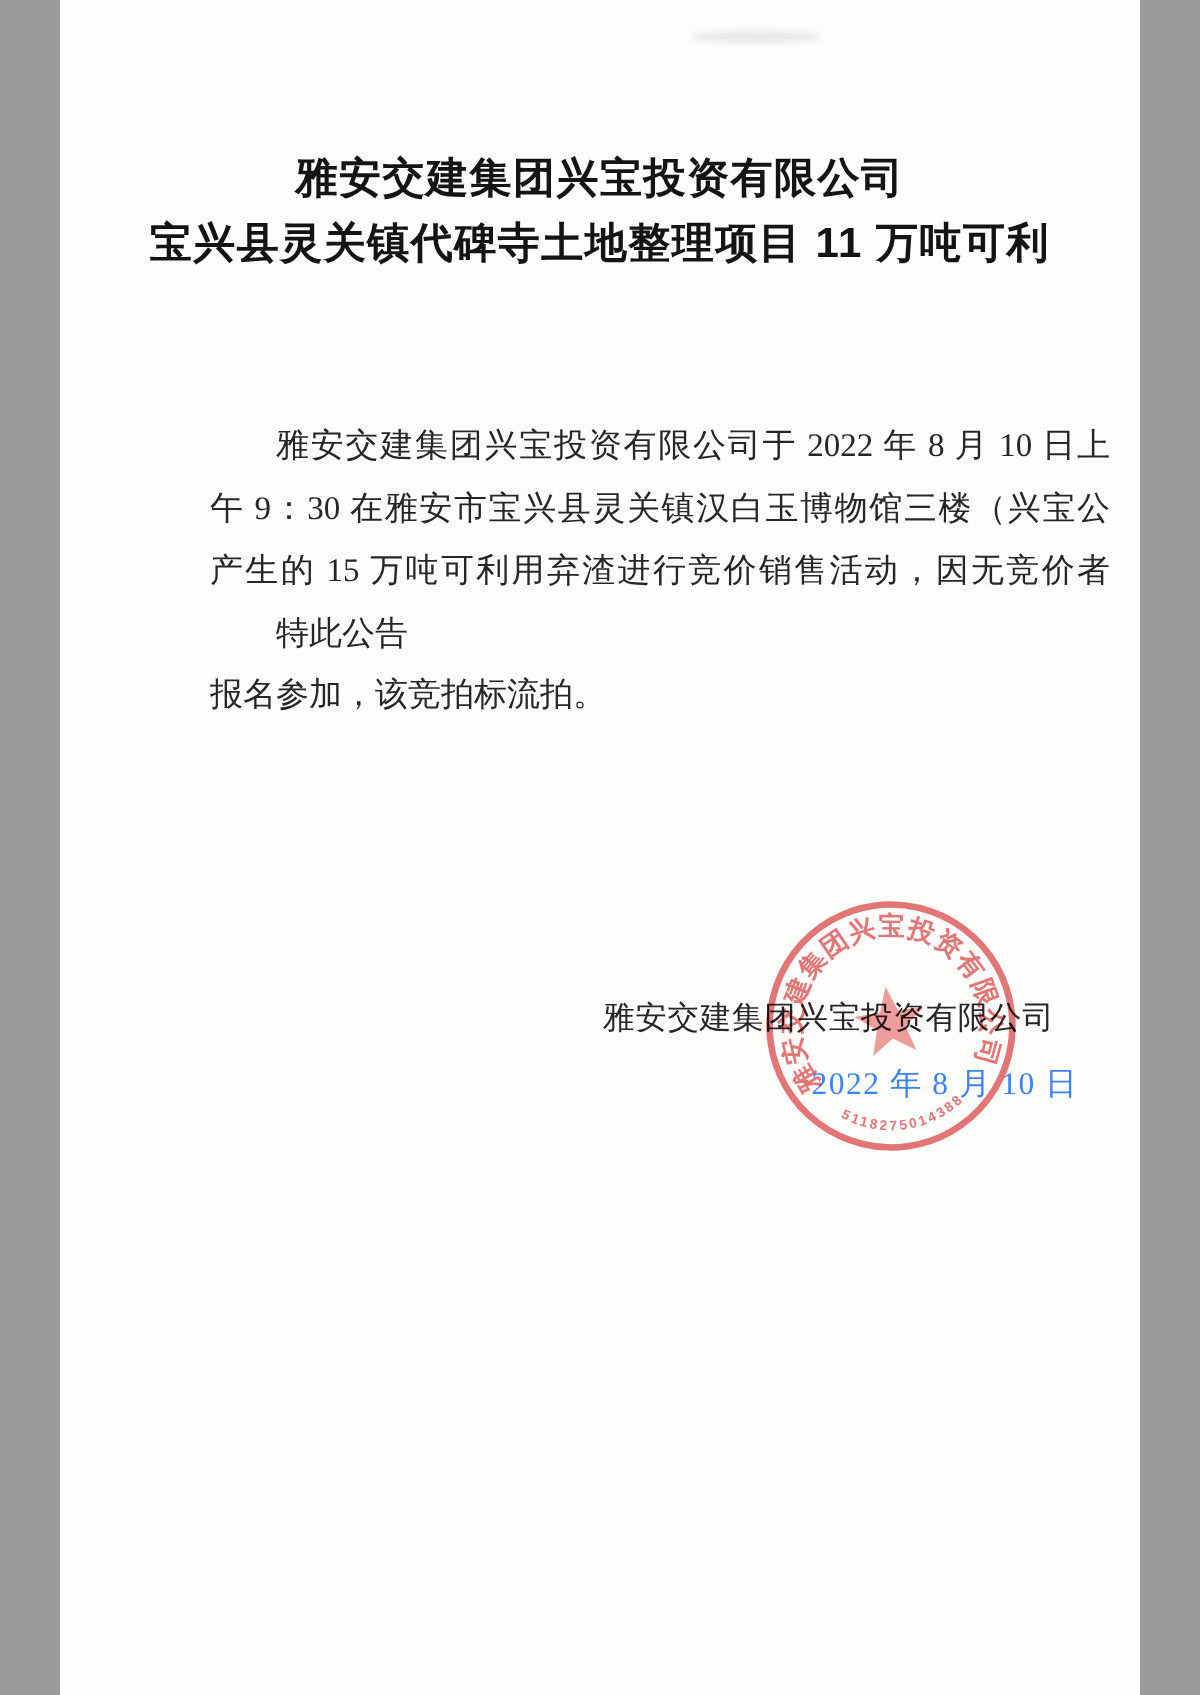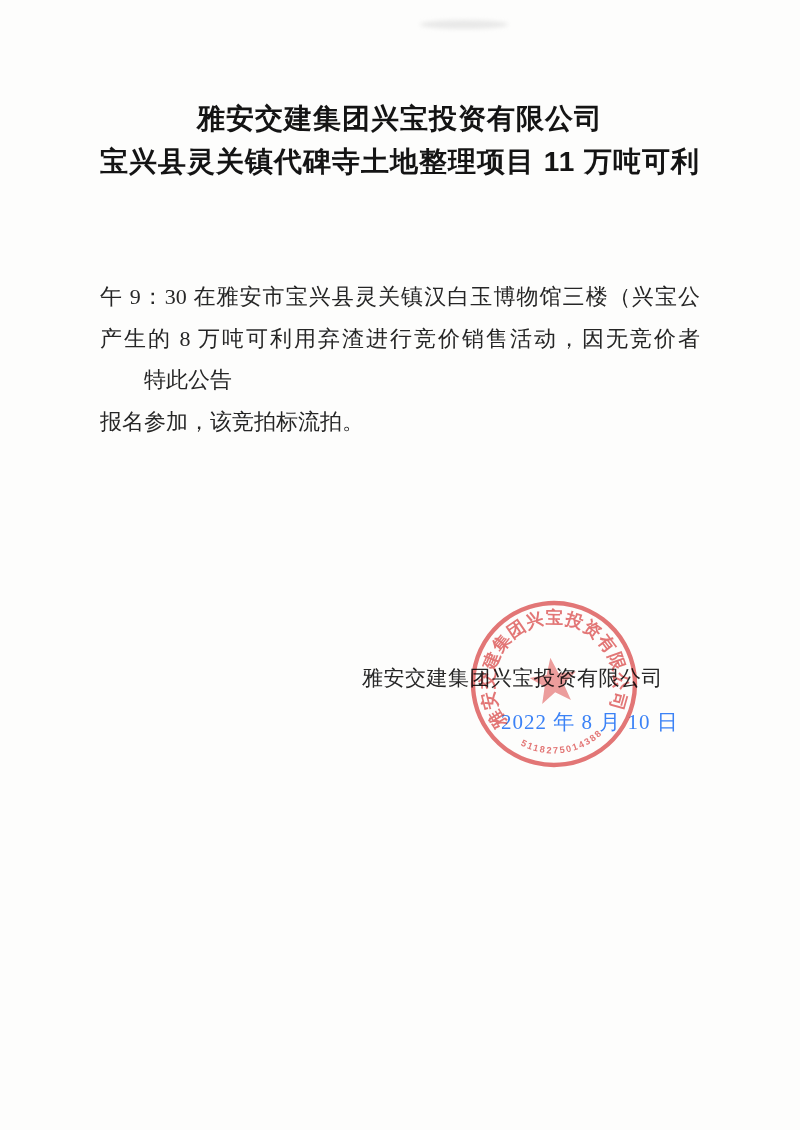--- a/index.html
+++ b/index.html
@@ -1,20 +1,20 @@
 <!DOCTYPE html>
 <html><head>
 <meta charset="utf-8">
 <style>
   html, body { margin: 0; padding: 0; }
   body { background: #9a9a9a; }
 
   .page {
     position: relative;
-    width: 800px;
+    width: 720px;
     height: 1130px;
     margin: 0 auto;
     background: #fdfdfc;
     overflow: hidden;
     font-family: "Liberation Serif", serif;
     color: #242424;
   }
 
   .scan-smudge {
     position: absolute;
@@ -110,22 +110,23 @@
 <div class="page">
 
   <div class="scan-smudge"></div>
 
   <div class="title-block">
     <div class="title-line">雅安交建集团兴宝投资有限公司</div>
     <div class="title-line">宝兴县灵关镇代碑寺土地整理项目 11 万吨可利</div>
   </div>
 
   <div class="body-block">
+    <div class="body-line fill indent">雅安交建集团兴宝投资有限公司于 2022 年 8 月 10 日上</div>
     <div class="body-line fill">午 9：30 在雅安市宝兴县灵关镇汉白玉博物馆三楼（兴宝公</div>
-    <div class="body-line fill">产生的 8 万吨可利用弃渣进行竞价销售活动，因无竞价者</div>
+    <div class="body-line fill">产生的 15 万吨可利用弃渣进行竞价销售活动，因无竞价者</div>
     <div class="body-line indent">特此公告</div>
     <div class="body-line">报名参加，该竞拍标流拍。</div>
   </div>
 
   <div class="sig-company">雅安交建集团兴宝投资有限公司</div>
   <div class="sig-date">2022 年 8 月 10 日</div>
 
   <div class="seal">
     <svg viewBox="0 0 200 200">
       <circle cx="100" cy="100" r="92" fill="none" stroke-width="5" stroke="#e05f5f"></circle>

